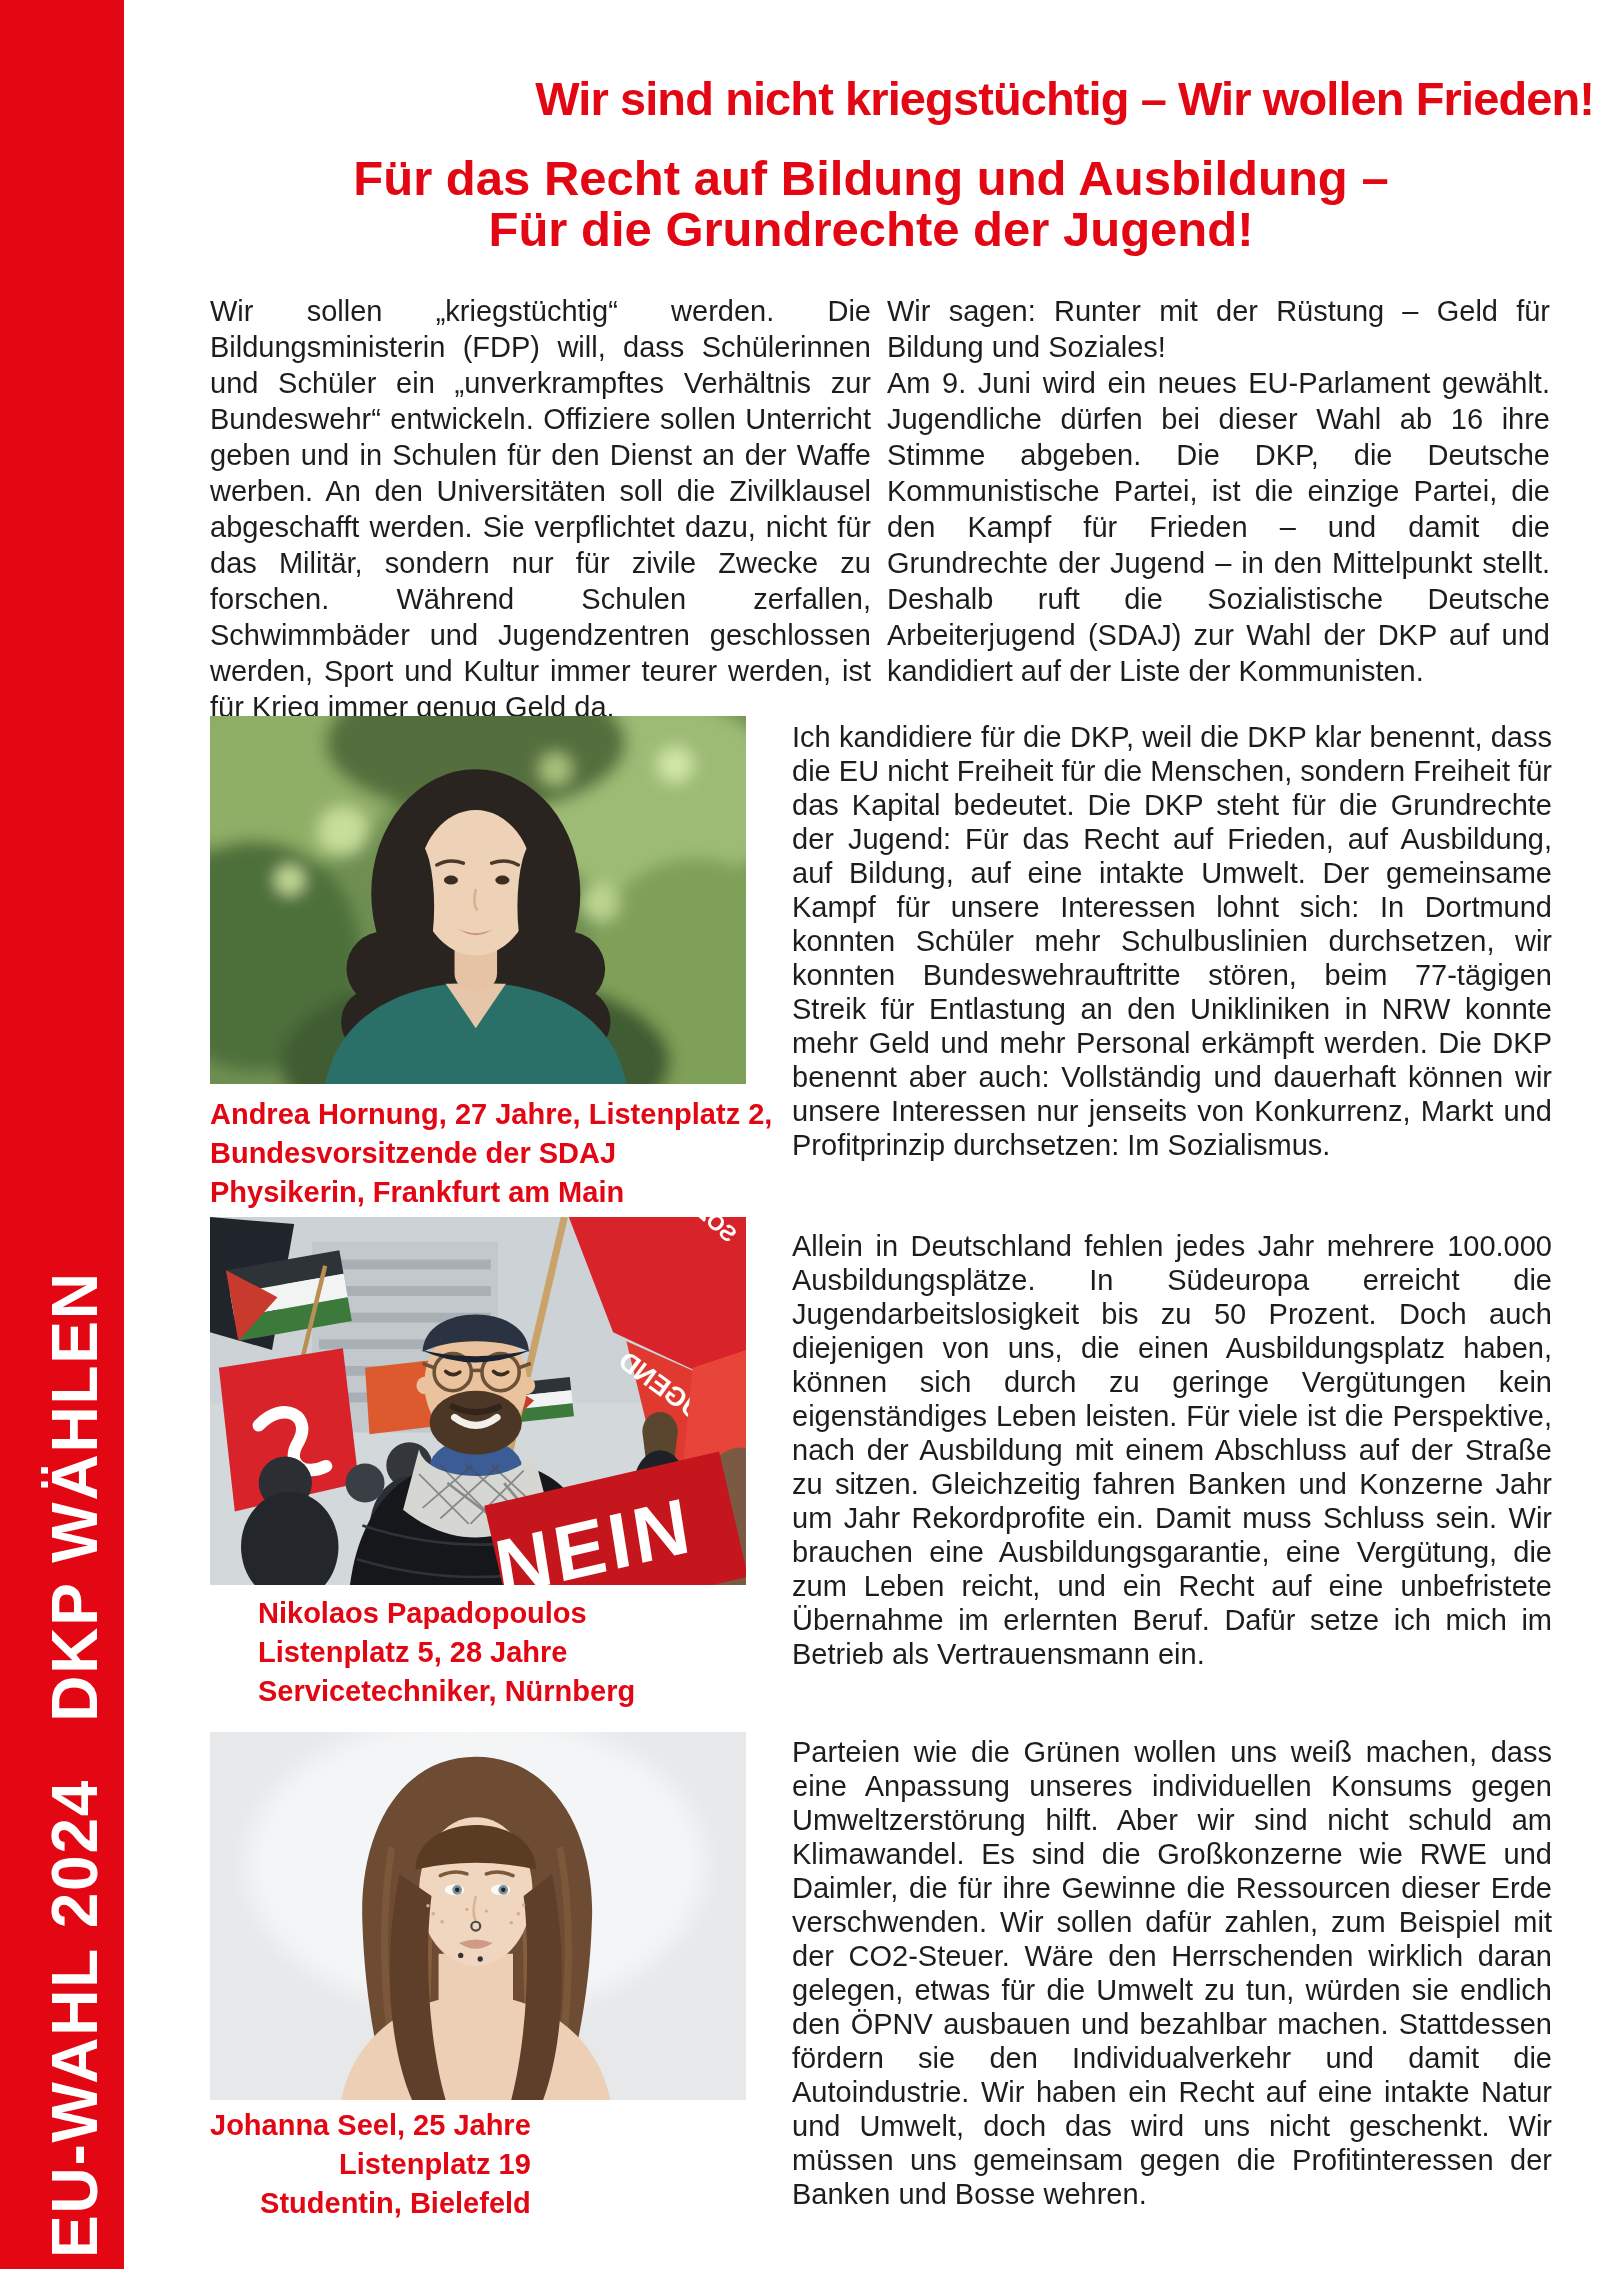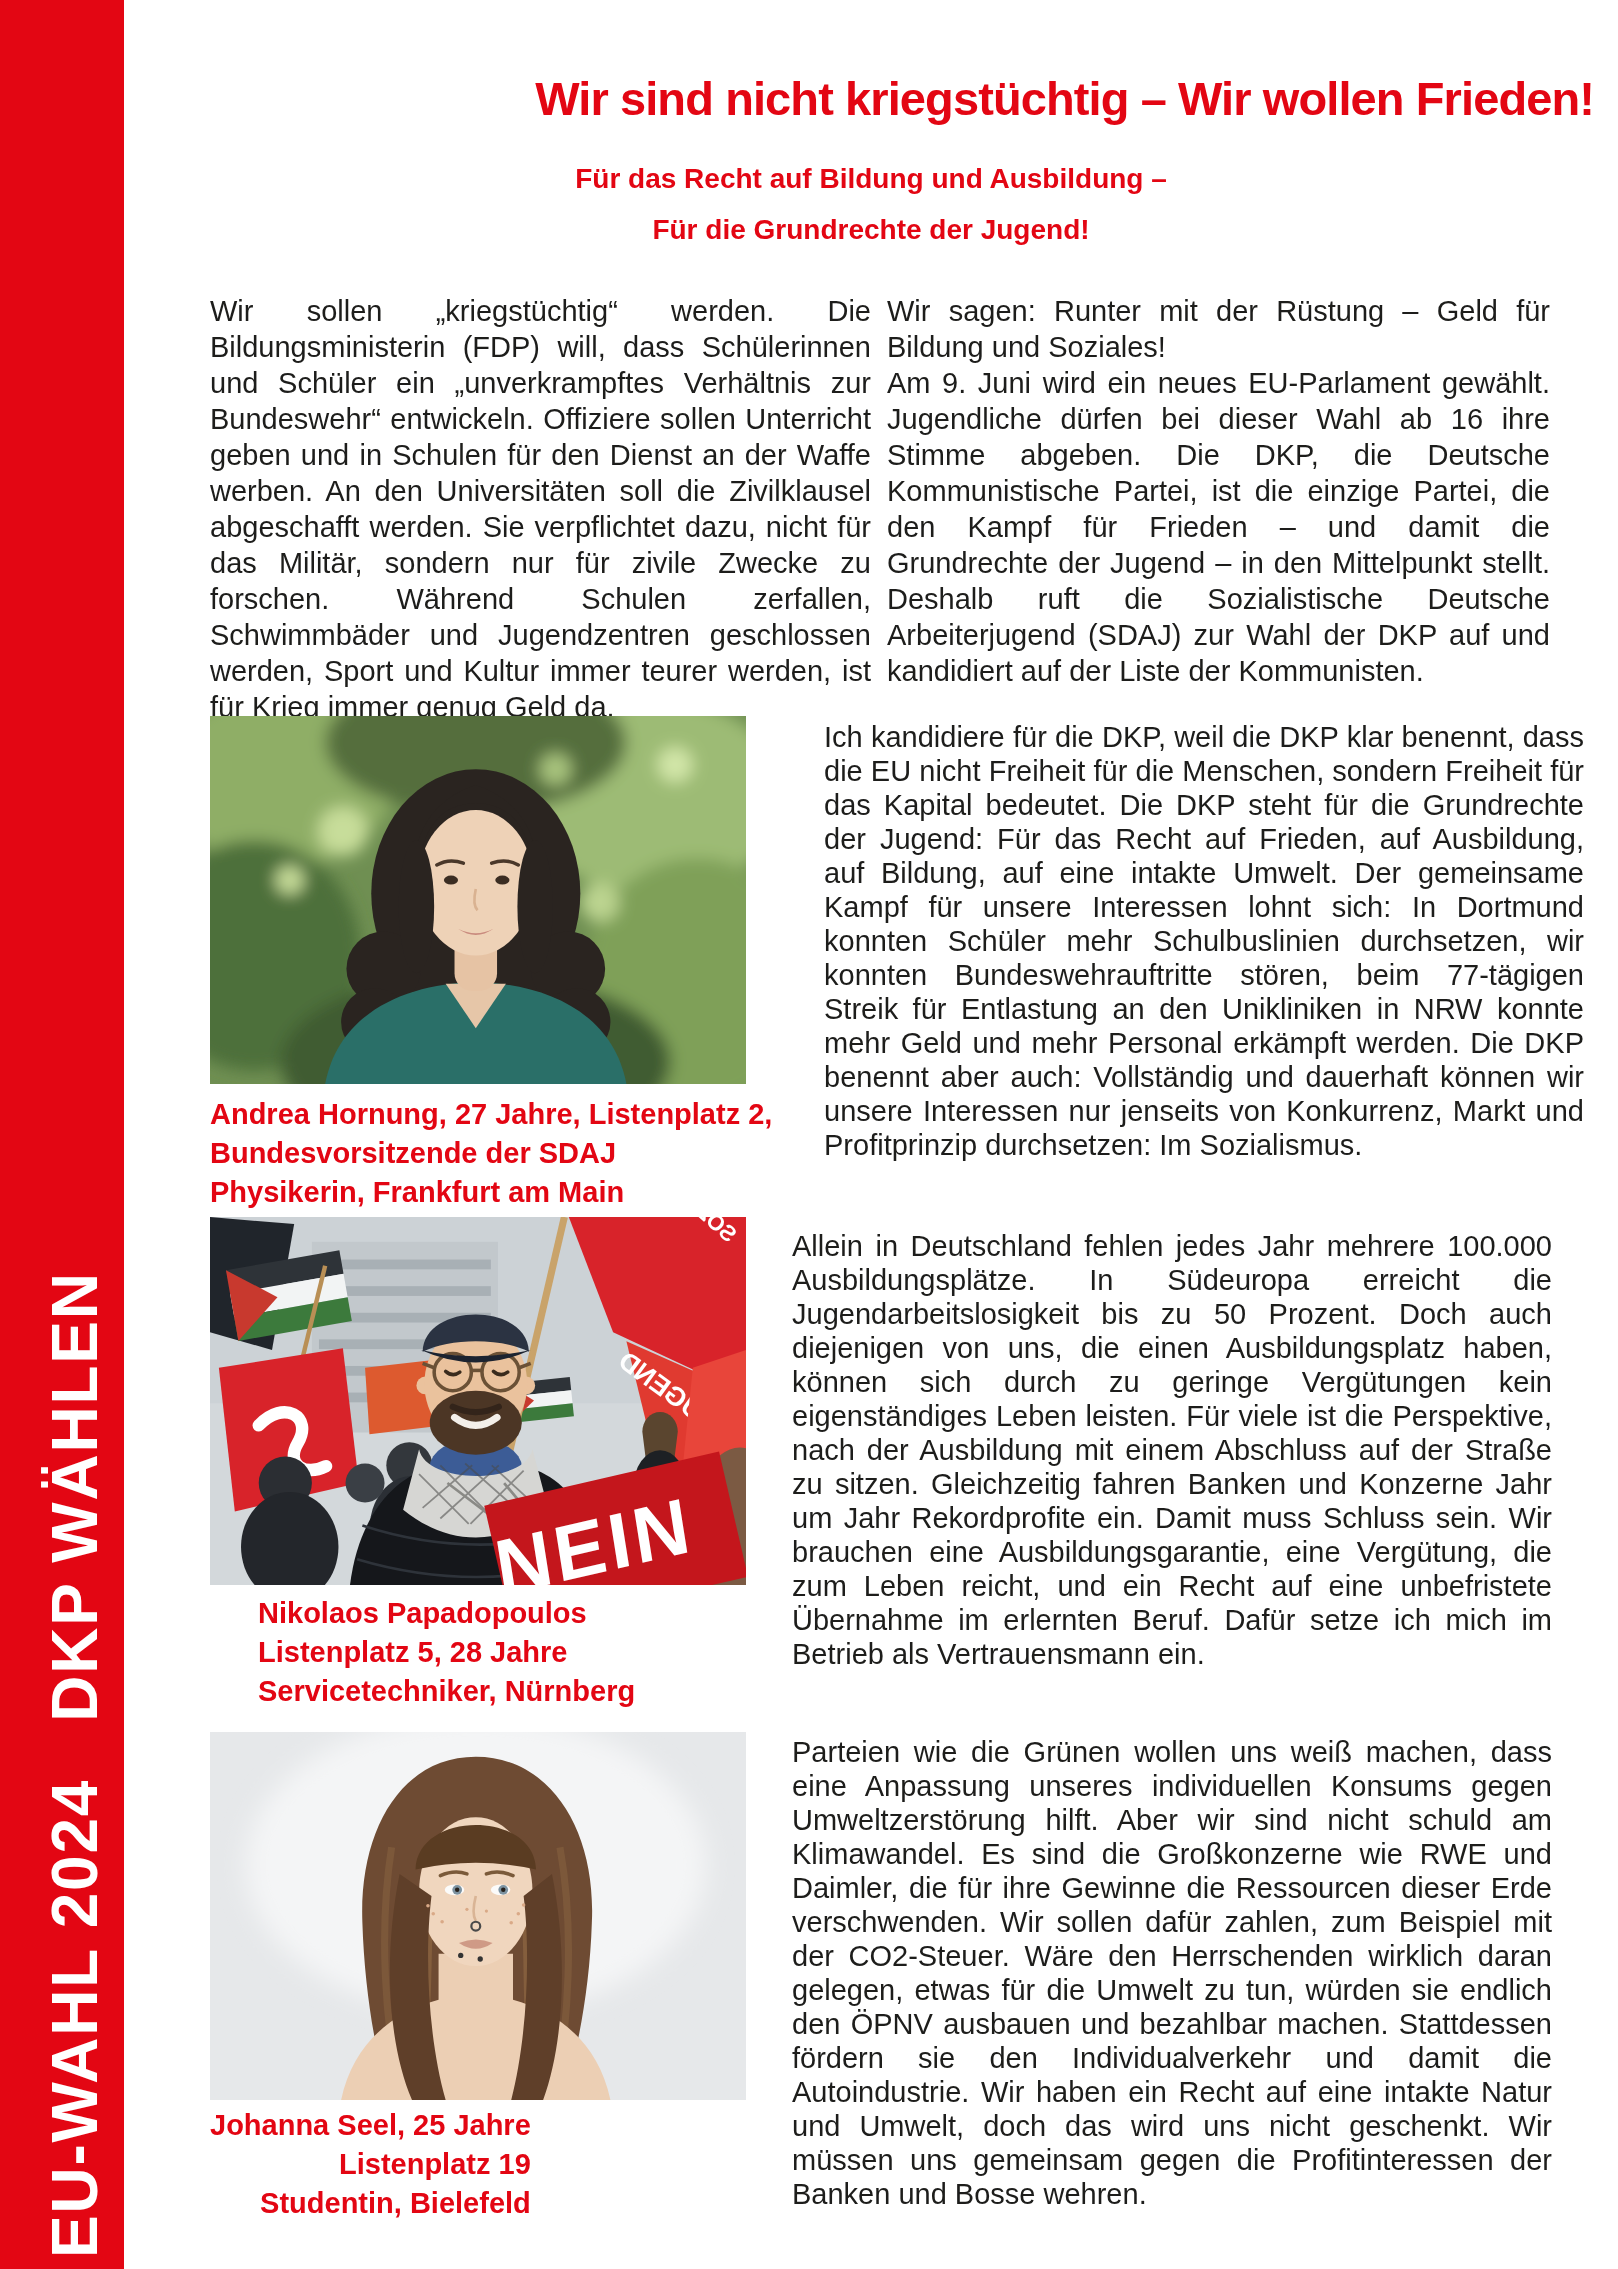--- a/index.html
+++ b/index.html
@@ -14,28 +14,28 @@
     white-space:nowrap;font-weight:bold;font-size:64px;line-height:69px;
     color:#ffffff;letter-spacing:1.8px;
   }
   .sidebar-gap{display:inline-block;width:57px;}
   .title{
     position:absolute;left:124px;top:71px;width:1470px;text-align:right;
     color:var(--accent,#e30613);font-size:47px;font-weight:bold;letter-spacing:-0.9px;
   }
   .subtitle{
     position:absolute;left:124px;top:153px;width:1494px;text-align:center;
-    color:var(--accent,#e30613);font-size:28px;font-weight:bold;line-height:51px;
+    color:var(--accent,#e30613);font-size:49px;font-weight:bold;line-height:51px;
   }
   .bodytext{color:#1d1d1b;text-align:justify;}
   .intro-col{position:absolute;top:293px;font-size:29px;line-height:36px;}
   .intro-left{left:210px;width:661px;}
   .intro-right{left:887px;width:663px;}
   .statement{position:absolute;left:792px;width:760px;font-size:29px;line-height:34px;}
-  .st-1{top:720px;margin-left:32px;}
+  .st-1{top:720px;}
   .st-2{top:1229px;}
   .st-3{top:1735px;}
   .photo{position:absolute;left:210px;width:536px;height:368px;}
   .ph-1{top:716px;}
   .ph-2{top:1217px;}
   .ph-3{top:1732px;}
   .photo svg{display:block;width:100%;height:100%;}
   .caption{
     position:absolute;left:210px;color:var(--accent,#e30613);
     font-weight:bold;font-size:29px;line-height:39px;

